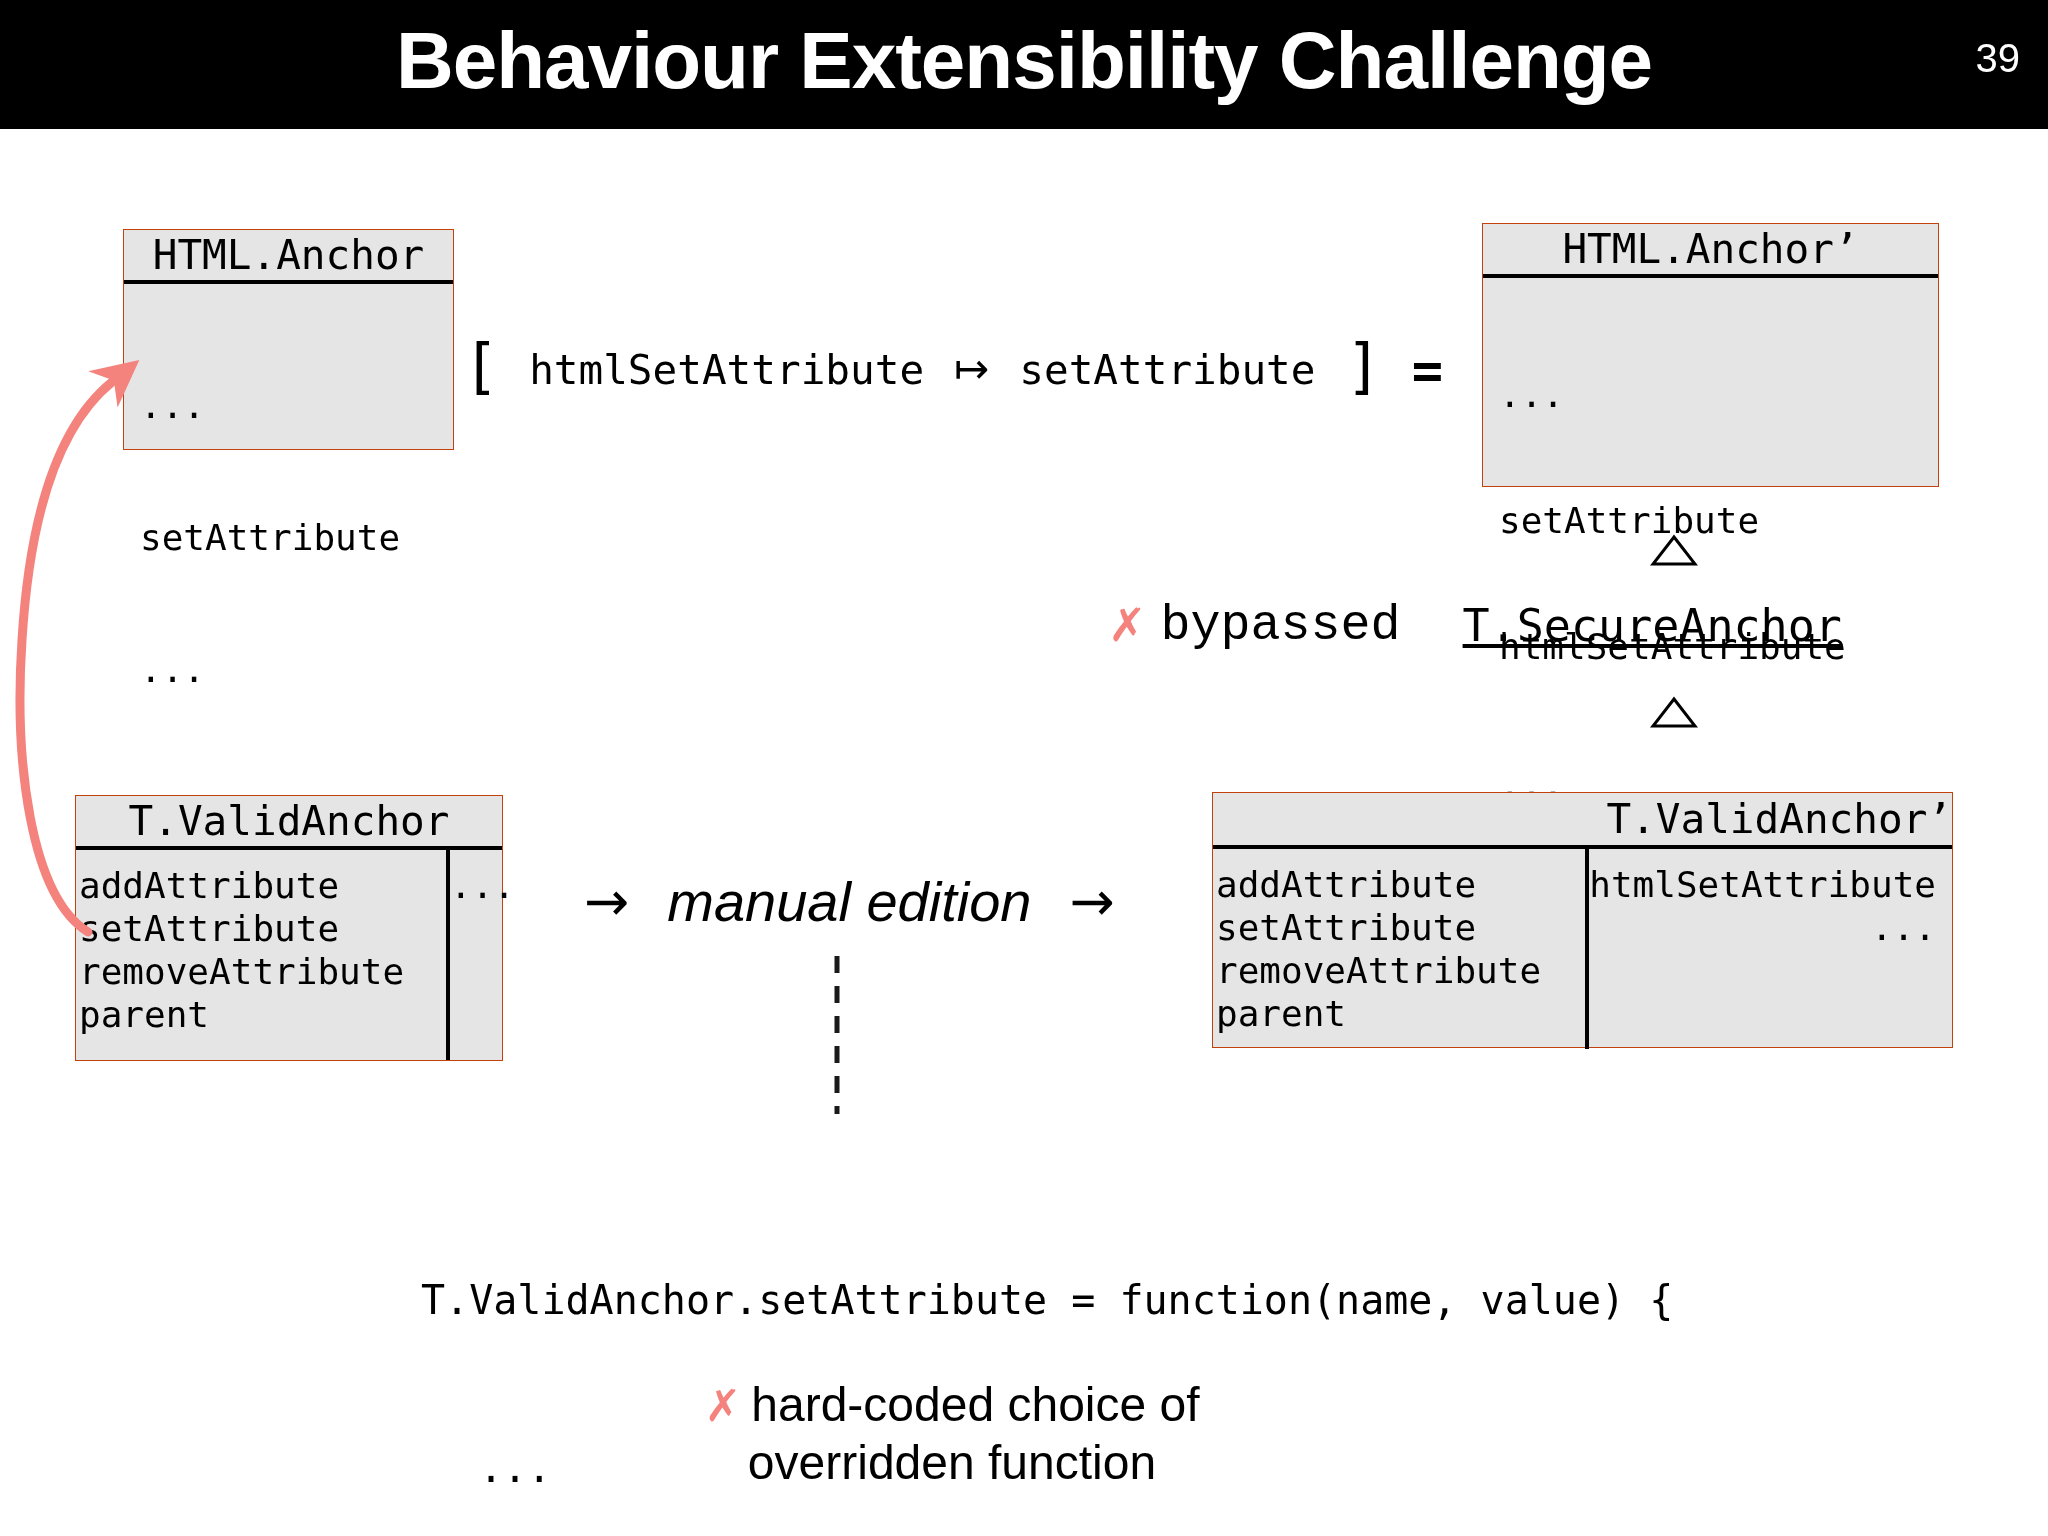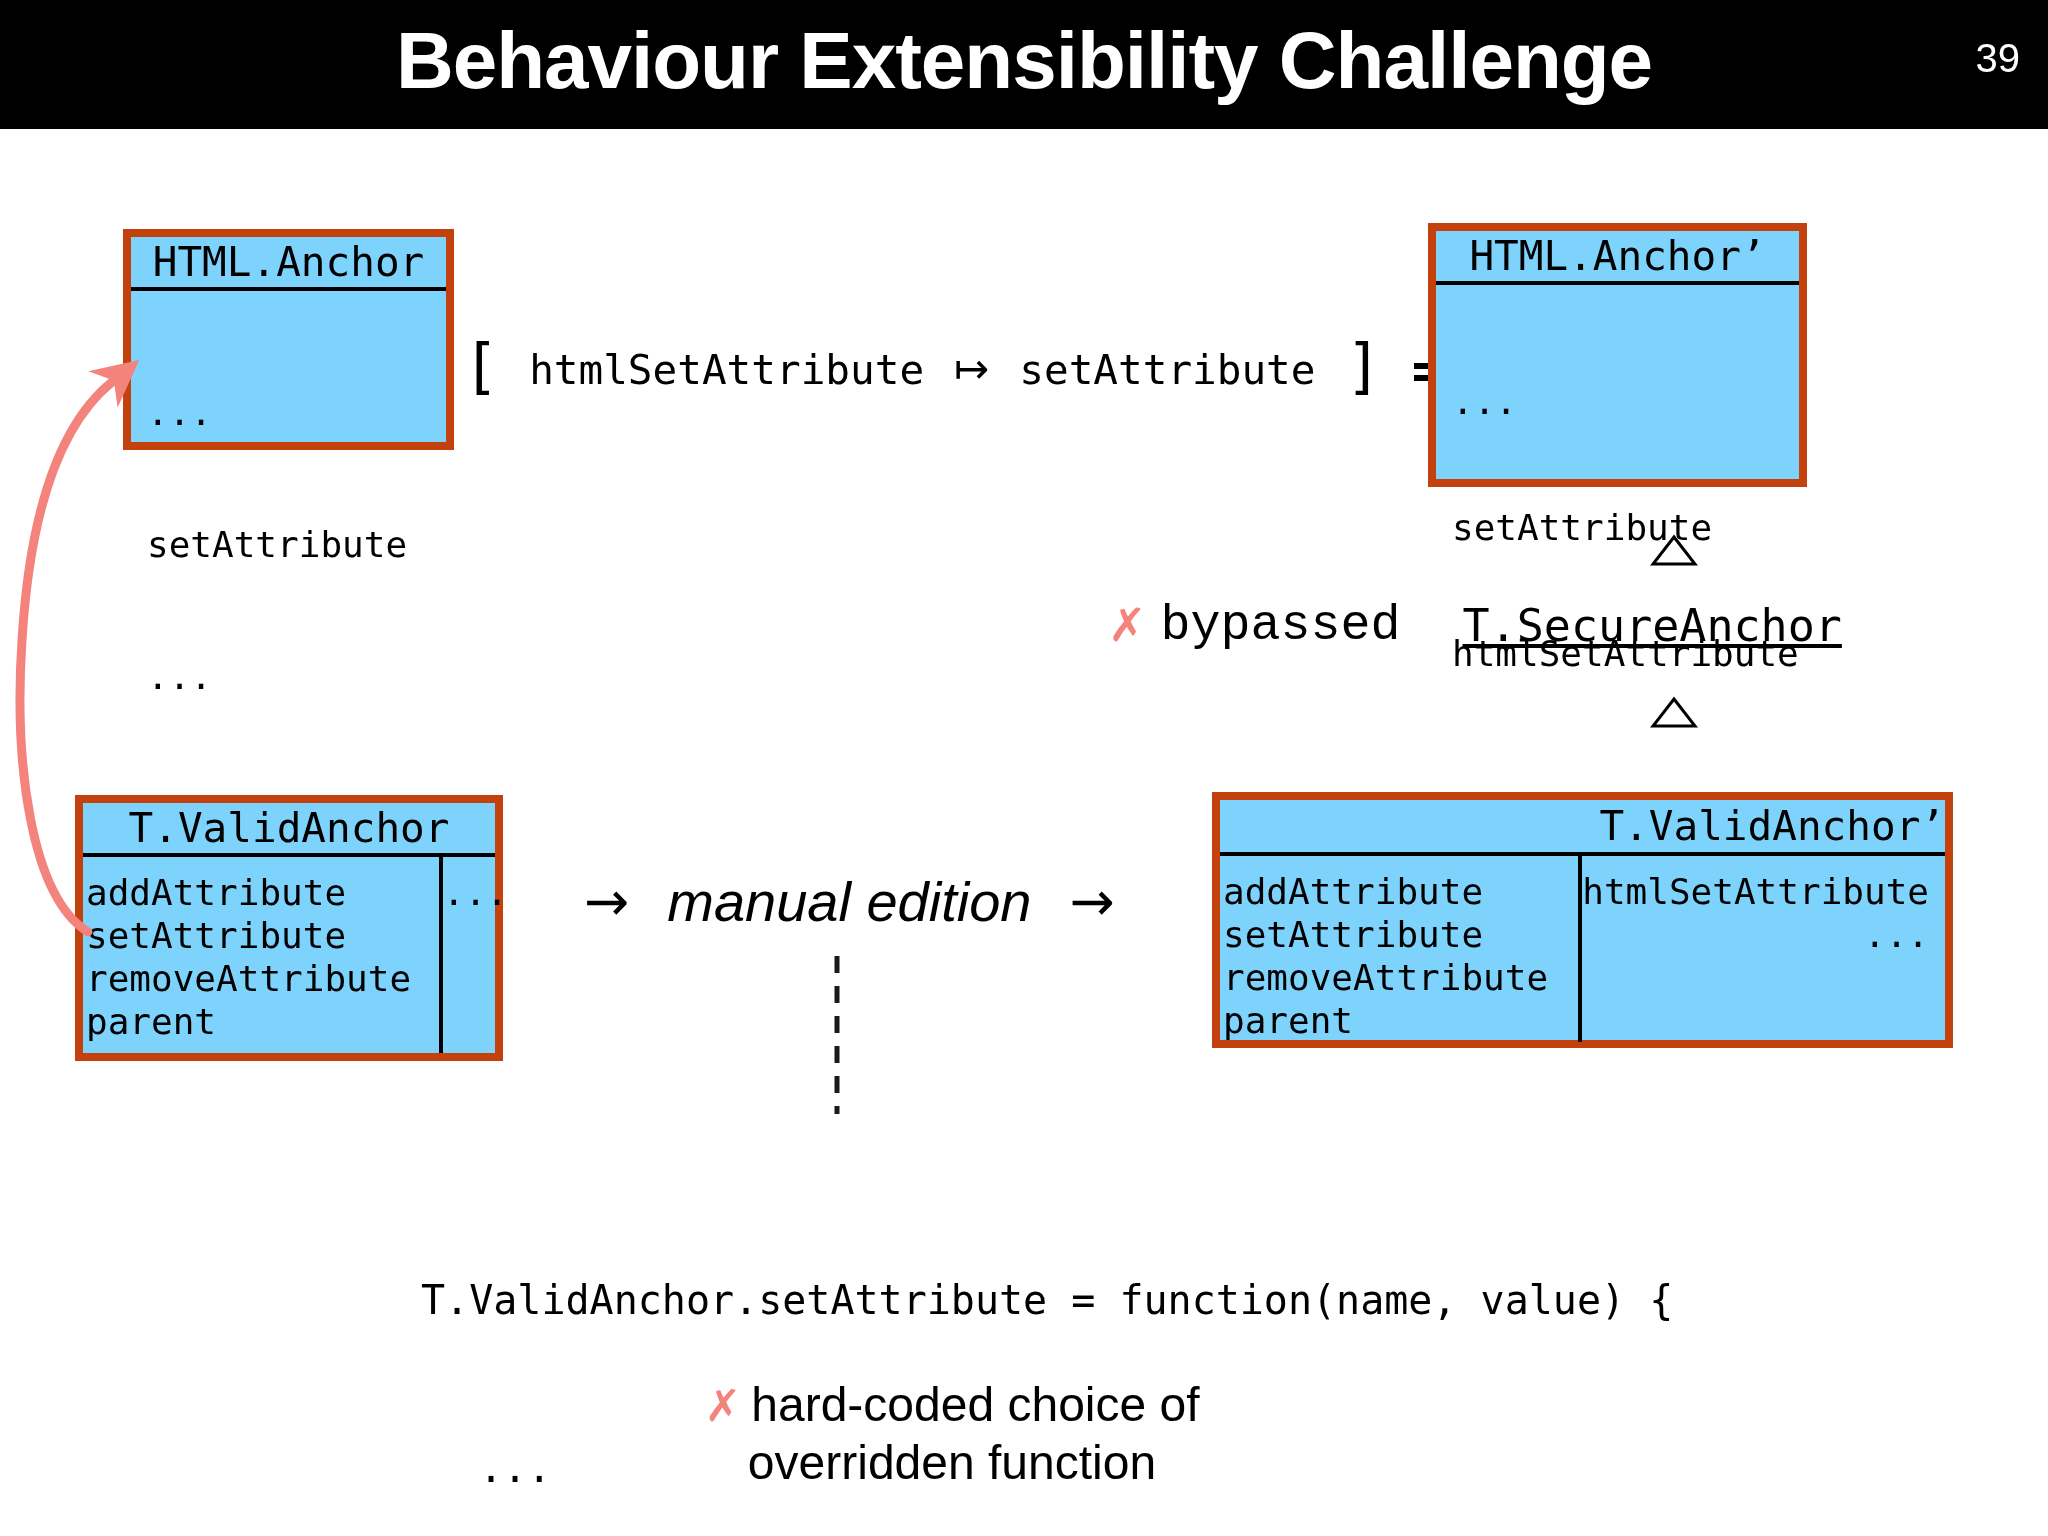--- a/index.html
+++ b/index.html
@@ -34,40 +34,40 @@
     position: absolute;
     top: 36px; right: 28px;
     color: #ffffff;
     font-family: "Liberation Sans", sans-serif;
     font-size: 40px;
   }
 
   
   .umlbox {
     position: absolute;
-    border: 8px solid #c2410c;
-    background: #7dd3fc;
+    border: 1px solid #c2410c;
+    background: #e5e5e5;
     box-sizing: border-box;
   }
   .umlhead {
     height: 50px;
     border-bottom: 4px solid #000000;
     text-align: center;
     font-size: 41px;
     line-height: 50px;
     white-space: nowrap;
   }
   .umlbody {
     padding: 12px 0 0 16px;
     font-size: 36px;
     line-height: 44px;
     white-space: pre;
   }
   .box-a { left: 123px; top: 229px; width: 331px; height: 221px; }
-  .box-b { left: 1428px; top: 223px; width: 379px; height: 264px; }
+  .box-b { left: 1482px; top: 223px; width: 457px; height: 264px; }
   .box-b .umlbody { line-height: 42px; }
   .box-b .gap-top { margin-top: 12px; }
   .box-c { left: 75px;  top: 795px; width: 428px; height: 266px; }
   .box-d { left: 1212px; top: 792px; width: 741px; height: 256px; }
   .box-d .umlhead { height: 52px; line-height: 52px; text-align: right; }
 
   .umlcols { display: flex; height: calc(100% - 54px); }
   .col-left { flex: 1; padding: 14px 0 0 3px; font-size: 36px; line-height: 43px; }
   .col-right {
     border-left: 4px solid #000000;

